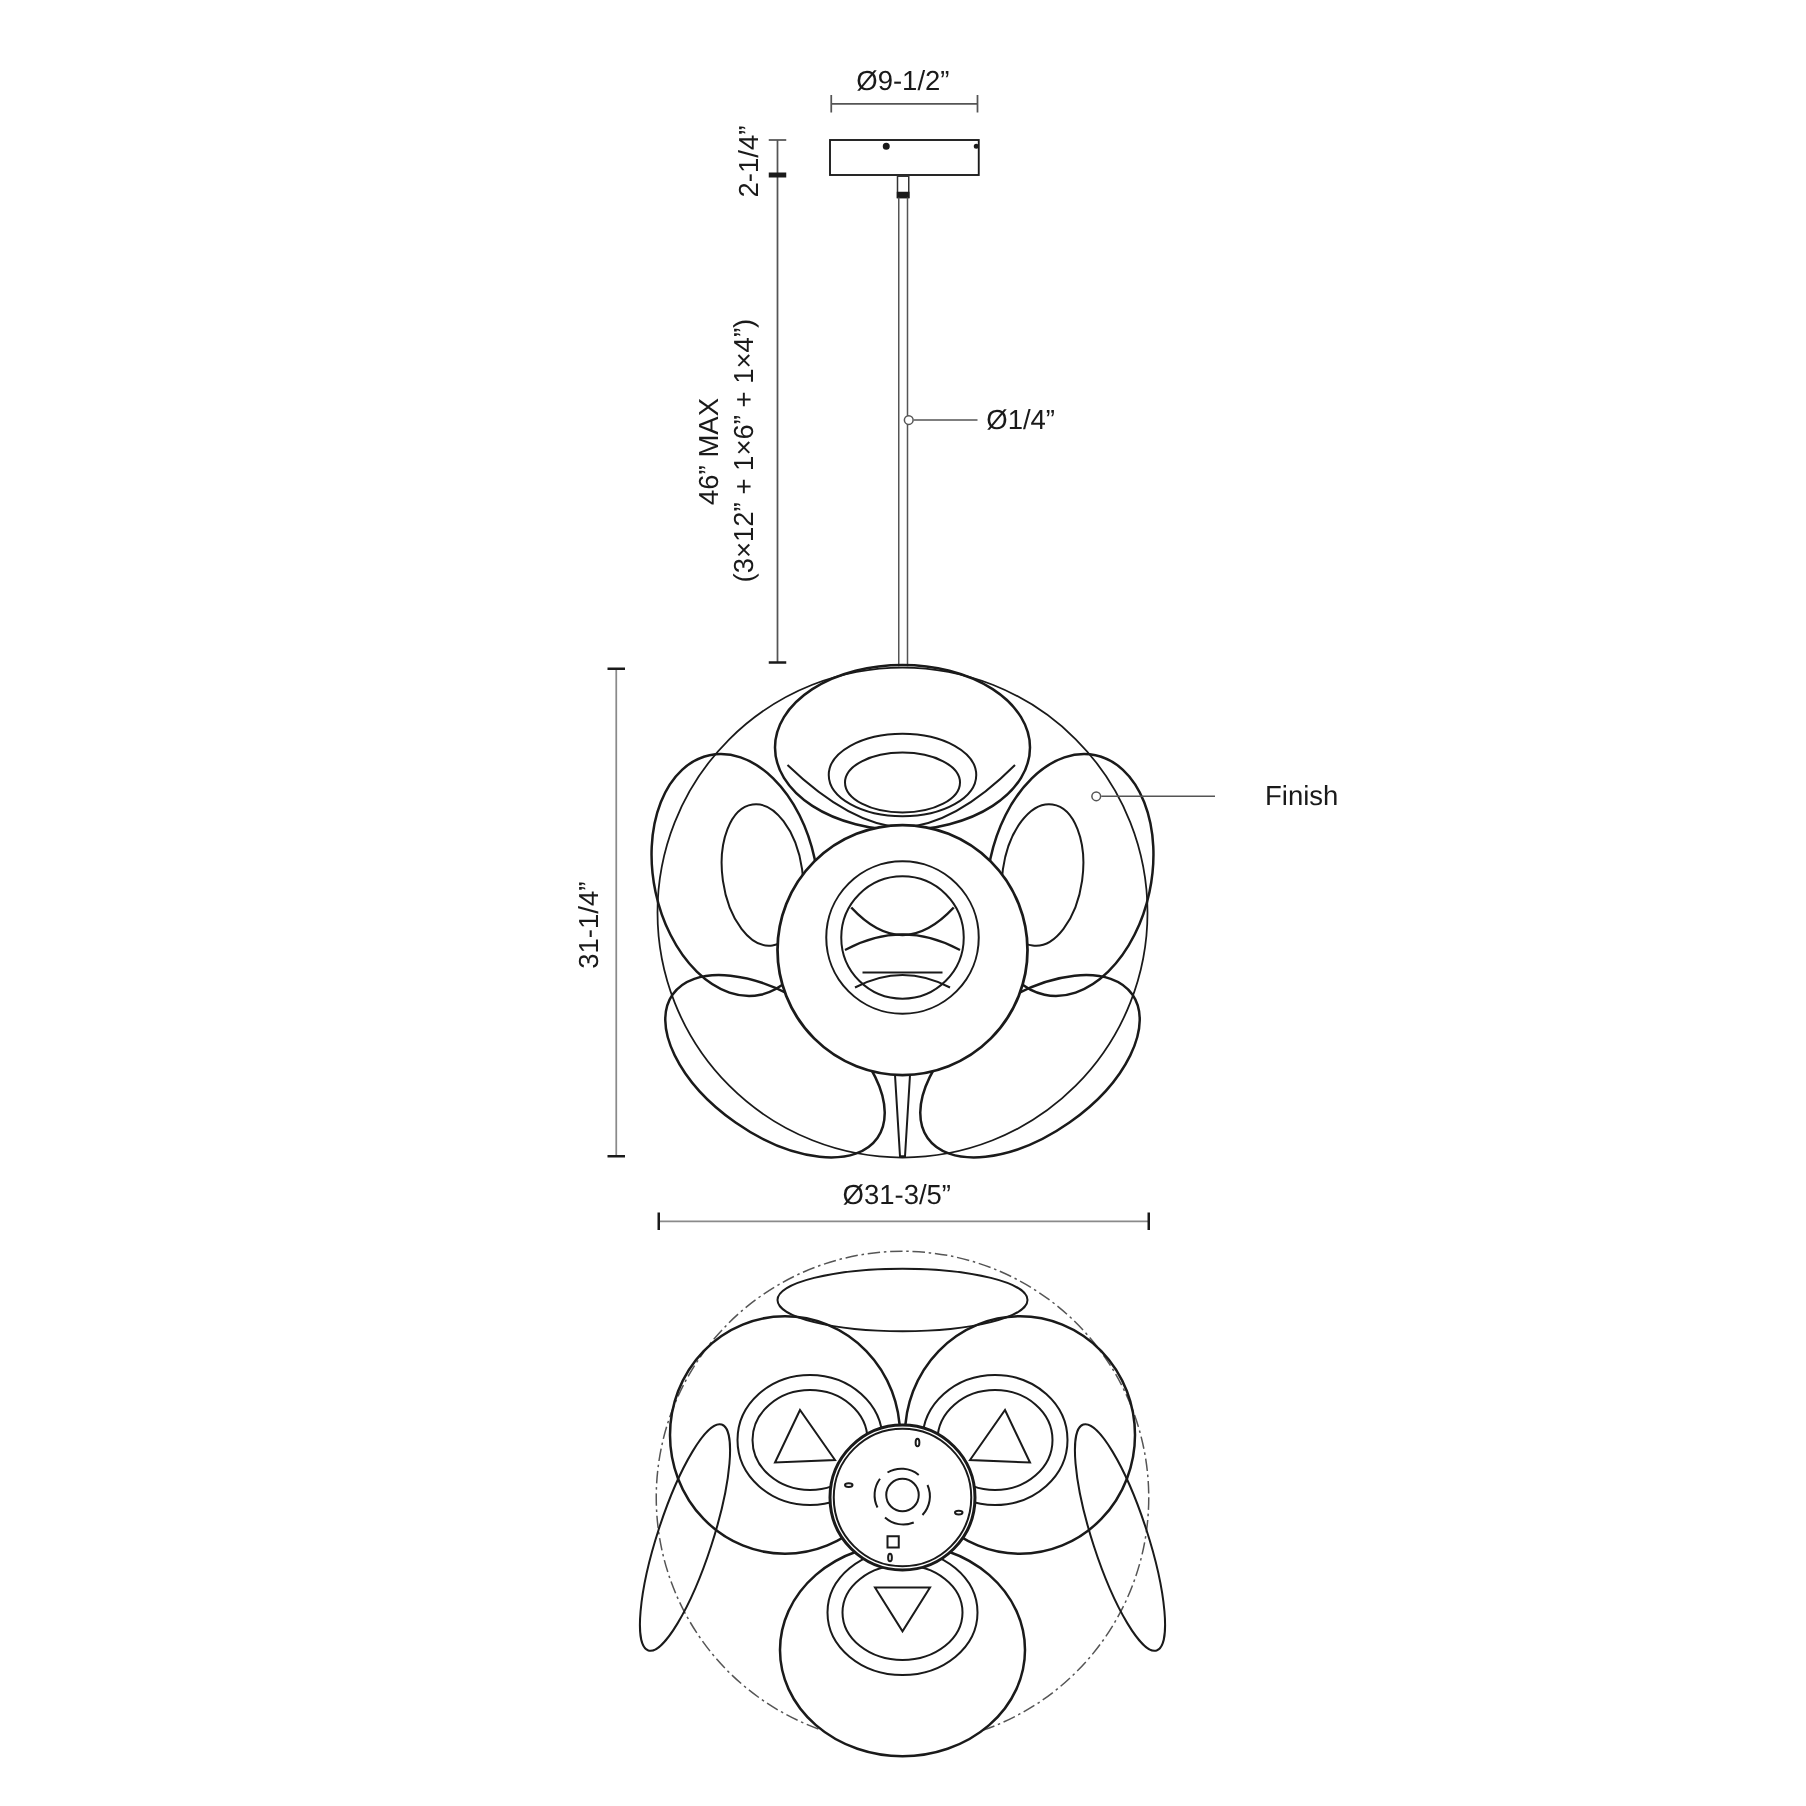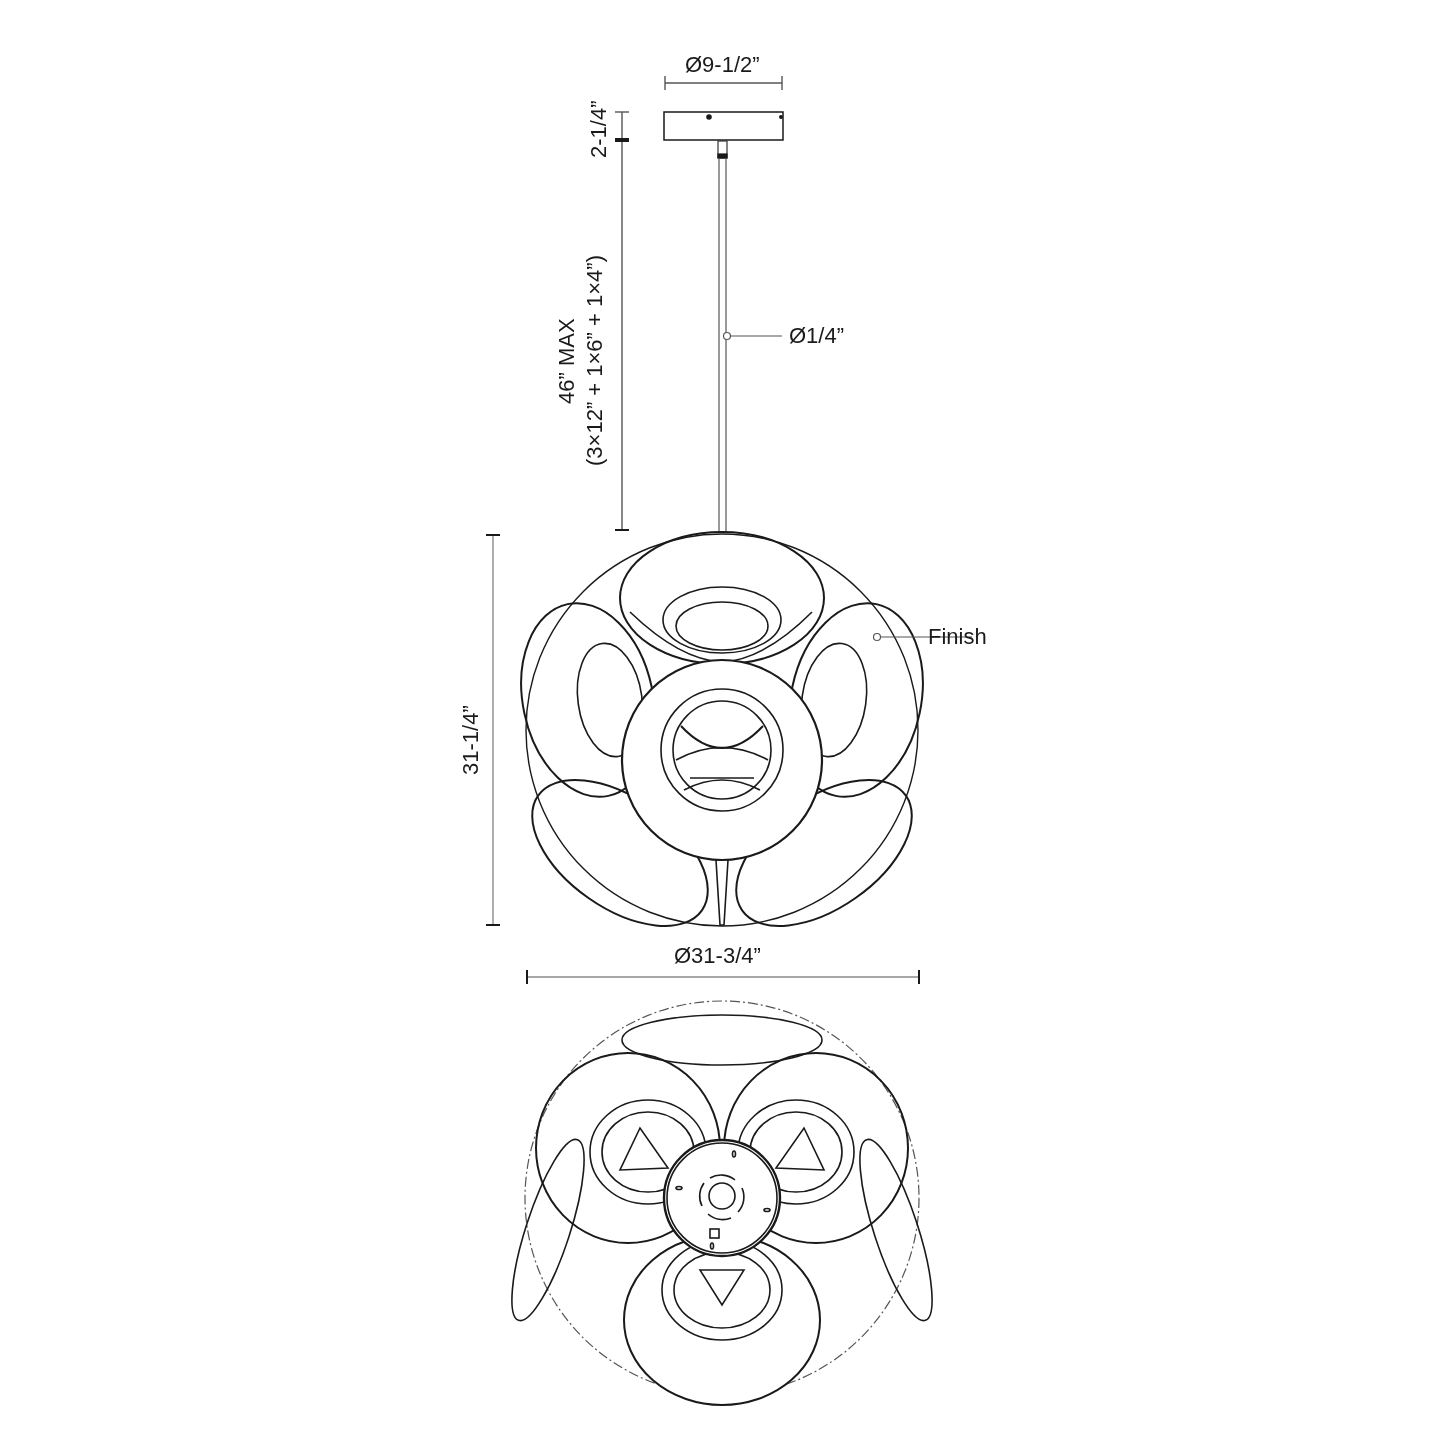--- a/index.html
+++ b/index.html
@@ -135,17 +135,17 @@
 <div class="lbl" style="left:685px; top:54px;">Ø9-1/2”</div>
 
 <div class="lbl vert" style="left:588px; top:158px;">2-1/4”</div>
 
 <div class="lbl vert" style="left:556px; top:404px;">46” MAX</div>
 
 <div class="lbl vert" style="left:584px; top:466px;">(3×12” + 1×6” + 1×4”)</div>
 
 <div class="lbl" style="left:789px; top:325px;">Ø1/4”</div>
 
-<div class="lbl" style="left:928px; top:626px;">Finish</div>
+<div class="lbl" style="left:1012px; top:626px;">Finish</div>
 
 <div class="lbl vert" style="left:460px; top:775px;">31-1/4”</div>
 
-<div class="lbl" style="left:674px; top:945px;">Ø31-3/4”</div>
+<div class="lbl" style="left:674px; top:945px;">Ø31-3/5”</div>
 
 </body></html>

